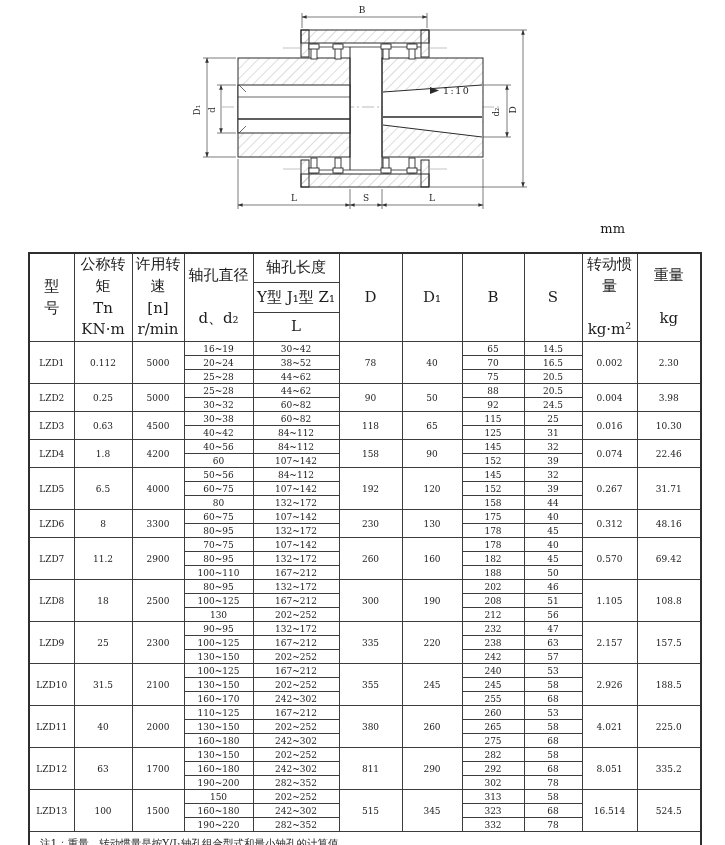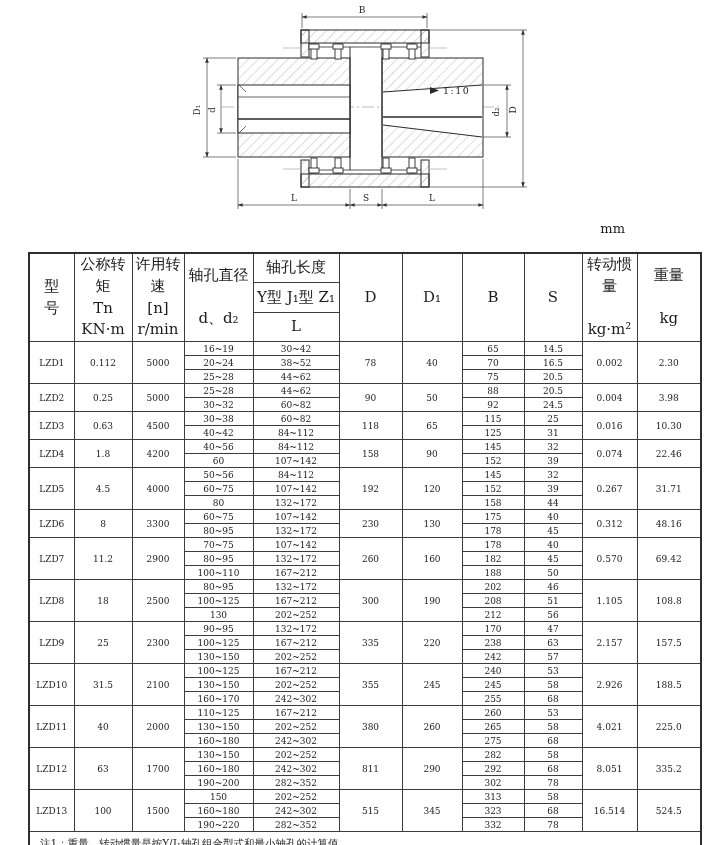--- a/index.html
+++ b/index.html
@@ -290,21 +290,21 @@
           <td rowspan="2">22.46</td>
         </tr>
         <tr>
           <td>60</td>
           <td>107~142</td>
           <td>152</td>
           <td>39</td>
         </tr>
         <tr>
           <td rowspan="3" class="c-model">LZD5</td>
-          <td rowspan="3">4.5</td>
+          <td rowspan="3">6.5</td>
           <td rowspan="3">4000</td>
           <td>50~56</td>
           <td>84~112</td>
           <td rowspan="3">192</td>
           <td rowspan="3">120</td>
           <td>145</td>
           <td>32</td>
           <td rowspan="3">0.267</td>
           <td rowspan="3">31.71</td>
         </tr>
@@ -390,21 +390,21 @@
           <td>56</td>
         </tr>
         <tr>
           <td rowspan="3" class="c-model">LZD9</td>
           <td rowspan="3">25</td>
           <td rowspan="3">2300</td>
           <td>90~95</td>
           <td>132~172</td>
           <td rowspan="3">335</td>
           <td rowspan="3">220</td>
-          <td>170</td>
+          <td>232</td>
           <td>47</td>
           <td rowspan="3">2.157</td>
           <td rowspan="3">157.5</td>
         </tr>
         <tr>
           <td>100~125</td>
           <td>167~212</td>
           <td>238</td>
           <td>63</td>
         </tr>

